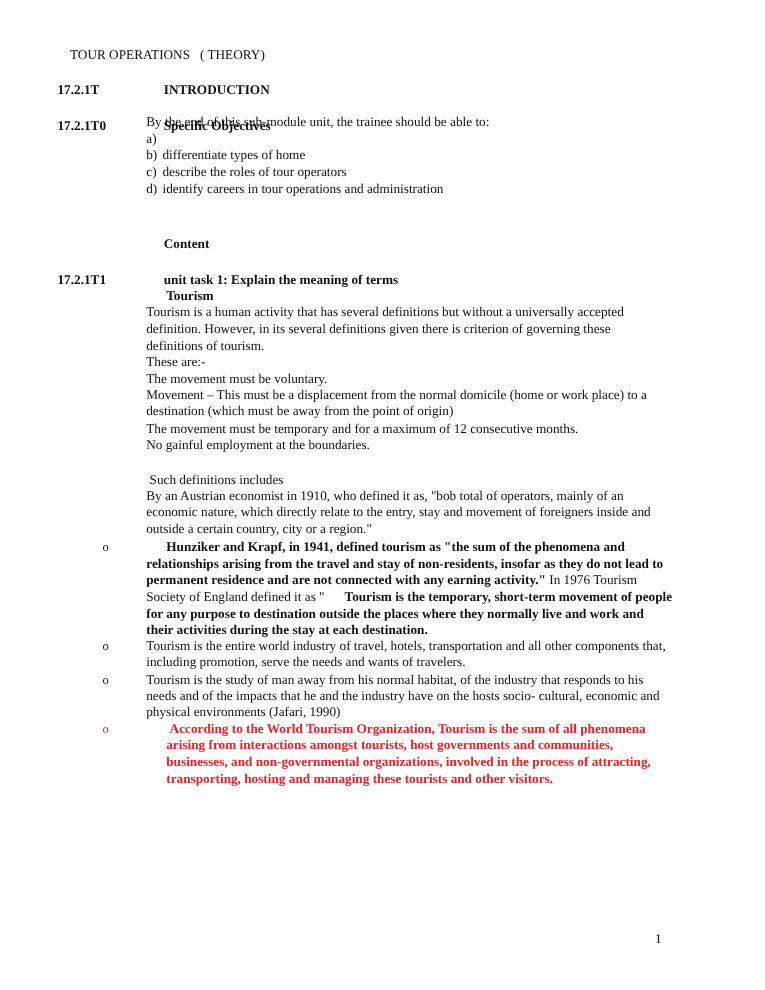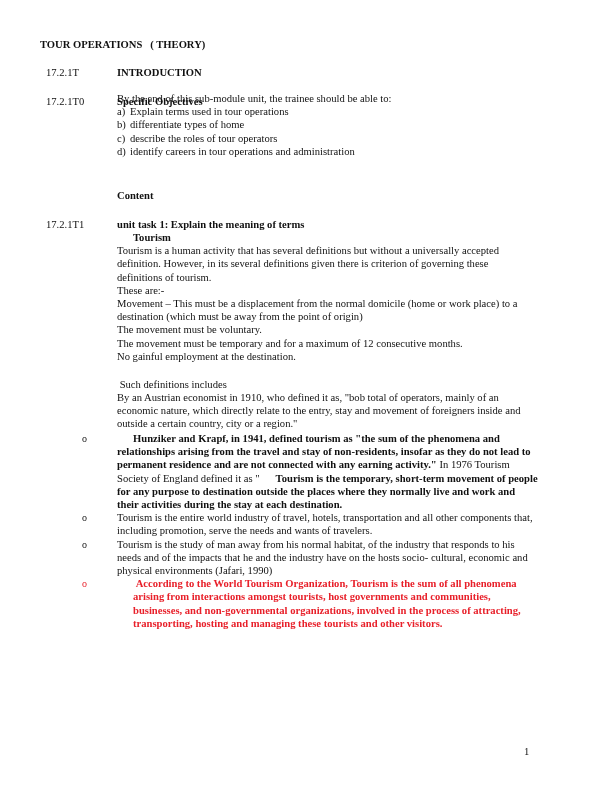--- a/index.html
+++ b/index.html
@@ -4,23 +4,23 @@
   <style>
     html, body { margin: 0; padding: 0; background: #ffffff; }
     body {
       width: 612px; height: 792px; position: relative; overflow: hidden;
       font-family: "Liberation Serif", serif; font-size: 10.6px; color: #111;
       line-height: 13.2px;
     }
     .page { position: absolute; left: 0; top: 0; width: 612px; height: 792px; }
     .abs { position: absolute; }
     .b { font-weight: bold; margin-left: 16px; }
-    .doc-title { left: 40px; top: 38px; font-weight: bold; white-space: pre; }
-    .secnum { left: 46px; font-weight: normal; }
-    .sectitle { left: 117px; font-weight: bold; }
+    .doc-title { left: 56px; top: 38px; font-weight: normal; white-space: pre; }
+    .secnum { left: 46px; font-weight: bold; }
+    .sectitle { left: 131px; font-weight: bold; }
     .block { left: 117px; width: 420px; }
     .list-abc { margin: 0; padding: 0; list-style: none; }
     .list-abc li { display: flex; }
     .list-abc .mk { width: 13px; flex: none; }
     .bullets { left: 80px; width: 458px; margin: 0; padding: 0; list-style: none; }
     .bullets li { display: flex; }
     .bullets .dot { width: 37px; flex: none; font-size: 10px; padding-left: 2px; box-sizing: border-box; }
     .bullets .txt { flex: 1; }
     .red { color: #e8202a; }
     .pagenum { left: 524px; top: 745px; }
@@ -37,21 +37,20 @@
   <div class="abs sectitle" style="top:66px">INTRODUCTION</div>
 
   <div class="abs secnum" style="top:95px">17.2.1T0</div>
   <div class="abs sectitle" style="top:95px">Specific Objectives</div>
 
   <div class="abs block" style="top:92px">
     <div>By the end of this sub-module unit, the trainee should be able to:</div>
     <ul class="list-abc">
       <li>
           <span class="mk">a)</span>
-          <span>Explain terms used in tour operations</span>
         </li>
       <li>
           <span class="mk">b)</span>
           <span>differentiate types of home</span>
         </li>
       <li>
           <span class="mk">c)</span>
           <span>describe the roles of tour operators</span>
         </li>
       <li>
@@ -63,24 +62,24 @@
 
   <div class="abs sectitle" style="top:189px">Content</div>
 
   <div class="abs secnum" style="top:218px">17.2.1T1</div>
   <div class="abs sectitle" style="top:218px">unit task 1: Explain the meaning of terms</div>
 
   <div class="abs block" style="top:231px; width:405px">
     <div class="b">Tourism</div>
     <div>Tourism is a human activity that has several definitions but without a universally accepted definition. However, in its several definitions given there is criterion of governing these definitions of tourism.</div>
     <div>These are:-</div>
+    <div>The movement must be voluntary.</div>
     <div>Movement – This must be a displacement from the normal domicile (home or work place) to a destination (which must be away from the point of origin)</div>
-    <div>The movement must be voluntary.</div>
     <div>The movement must be temporary and for a maximum of 12 consecutive months.</div>
-    <div>No gainful employment at the destination.</div>
+    <div>No gainful employment at the boundaries.</div>
   </div>
 
   <div class="abs block" style="top:378px; width:405px; white-space:pre-wrap"> Such definitions includes</div>
   <div class="abs block" style="top:391px; width:405px">By an Austrian economist in 1910, who defined it as, "bob total of operators, mainly of an economic nature, which directly relate to the entry, stay and movement of foreigners inside and outside a certain country, city or a region."</div>
 
   <ul class="abs bullets" style="top:432px">
     <li>
       <span class="dot">o</span>
       <span class="txt">
         <span class="b">Hunziker and Krapf, in 1941, defined tourism as "the sum of the phenomena and relationships arising from the travel and stay of non-residents, insofar as they do not lead to permanent residence and are not connected with any earning activity."</span><span> In 1976 Tourism Society of England defined it as "</span><span class="b">Tourism is the temporary, short-term movement of people for any purpose to destination outside the places where they normally live and work and their activities during the stay at each destination.</span>

